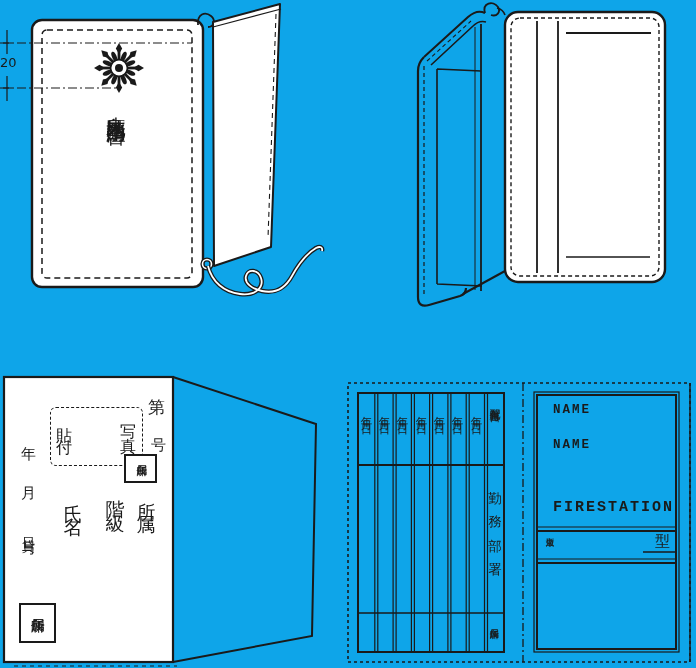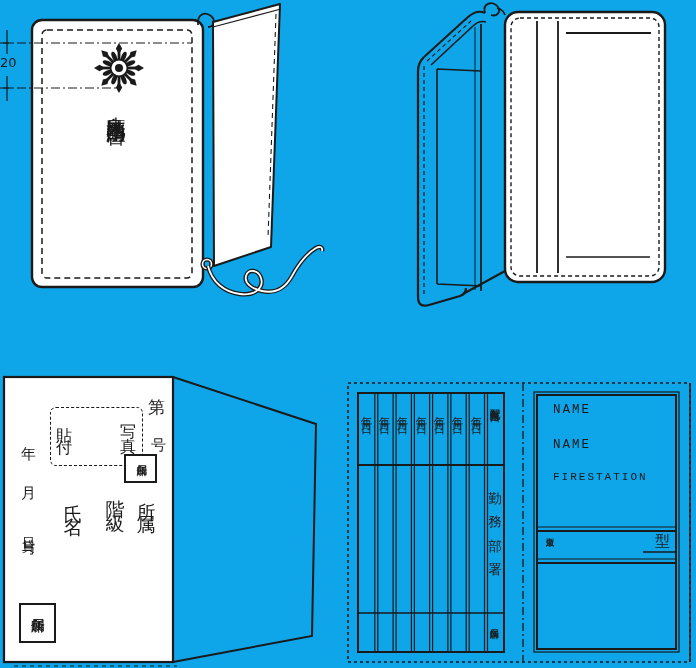--- a/index.html
+++ b/index.html
@@ -4,21 +4,21 @@
 <style>
   html,body{margin:0;padding:0;background:#fff;}
   #canvas{position:relative;width:696px;height:668px;background:#0ea5e9;overflow:hidden;
           font-family:"DejaVu Sans",sans-serif;color:#1a1a1a;}
   svg{position:absolute;}
   .lbl{position:absolute;line-height:1;color:#1a1a1a;white-space:nowrap;}
   .v{writing-mode:vertical-rl;text-orientation:upright;}
   .wrap2{writing-mode:vertical-rl;text-orientation:upright;line-height:1.12;letter-spacing:0;
          display:block;white-space:normal;}
   .box{position:absolute;box-sizing:border-box;}
-  .mono{font-family:"Liberation Mono","DejaVu Sans Mono",monospace;font-weight:400;}
+  .mono{font-family:"Liberation Mono","DejaVu Sans Mono",monospace;font-weight:700;}
 </style>
 </head>
 <body>
 
 <div id="canvas">
 
   <svg style="left:0;top:0" width="348" height="332" viewBox="0 0 348 332">
     <g fill="none" stroke="#1a1a1a">
 
       <rect x="32" y="20" width="171" height="267" rx="10" stroke-width="2.4" fill="#fff"></rect>
@@ -172,17 +172,17 @@
   <div class="lbl v" style="left:451px;top:407px;font-size:11.5px;letter-spacing:4px;">年月日</div>
   <div class="lbl v" style="left:470px;top:407px;font-size:11.5px;letter-spacing:4px;">年月日</div>
   <div class="lbl v" style="left:489px;top:400px;font-size:11px;letter-spacing:1px;">配置年月日</div>
   <div class="lbl v" style="left:488px;top:480px;font-size:13.5px;letter-spacing:24px;">勤務部署</div>
   <div class="box" style="left:483px;top:620px;width:22px;height:25px;display:flex;align-items:center;justify-content:center;">
     <span class="wrap2" style="font-size:9.5px;height:22px;">所属長印</span>
   </div>
 
   <div class="lbl mono" style="left:553px;top:404px;font-size:12.5px;letter-spacing:2px;">NAME</div>
   <div class="lbl mono" style="left:553px;top:439px;font-size:12.5px;letter-spacing:2px;">NAME</div>
-  <div class="lbl mono" style="left:553px;top:472px;font-size:11px;letter-spacing:2px;">FIRESTATION</div>
+  <div class="lbl mono" style="left:553px;top:500px;font-size:15px;letter-spacing:2px;">FIRESTATION</div>
   <div class="lbl v" style="left:546px;top:531px;font-size:8.5px;">血液型</div>
   <div class="lbl" style="left:655px;top:534px;font-size:15px;">型</div>
 
 </div>
 
 </body></html>

